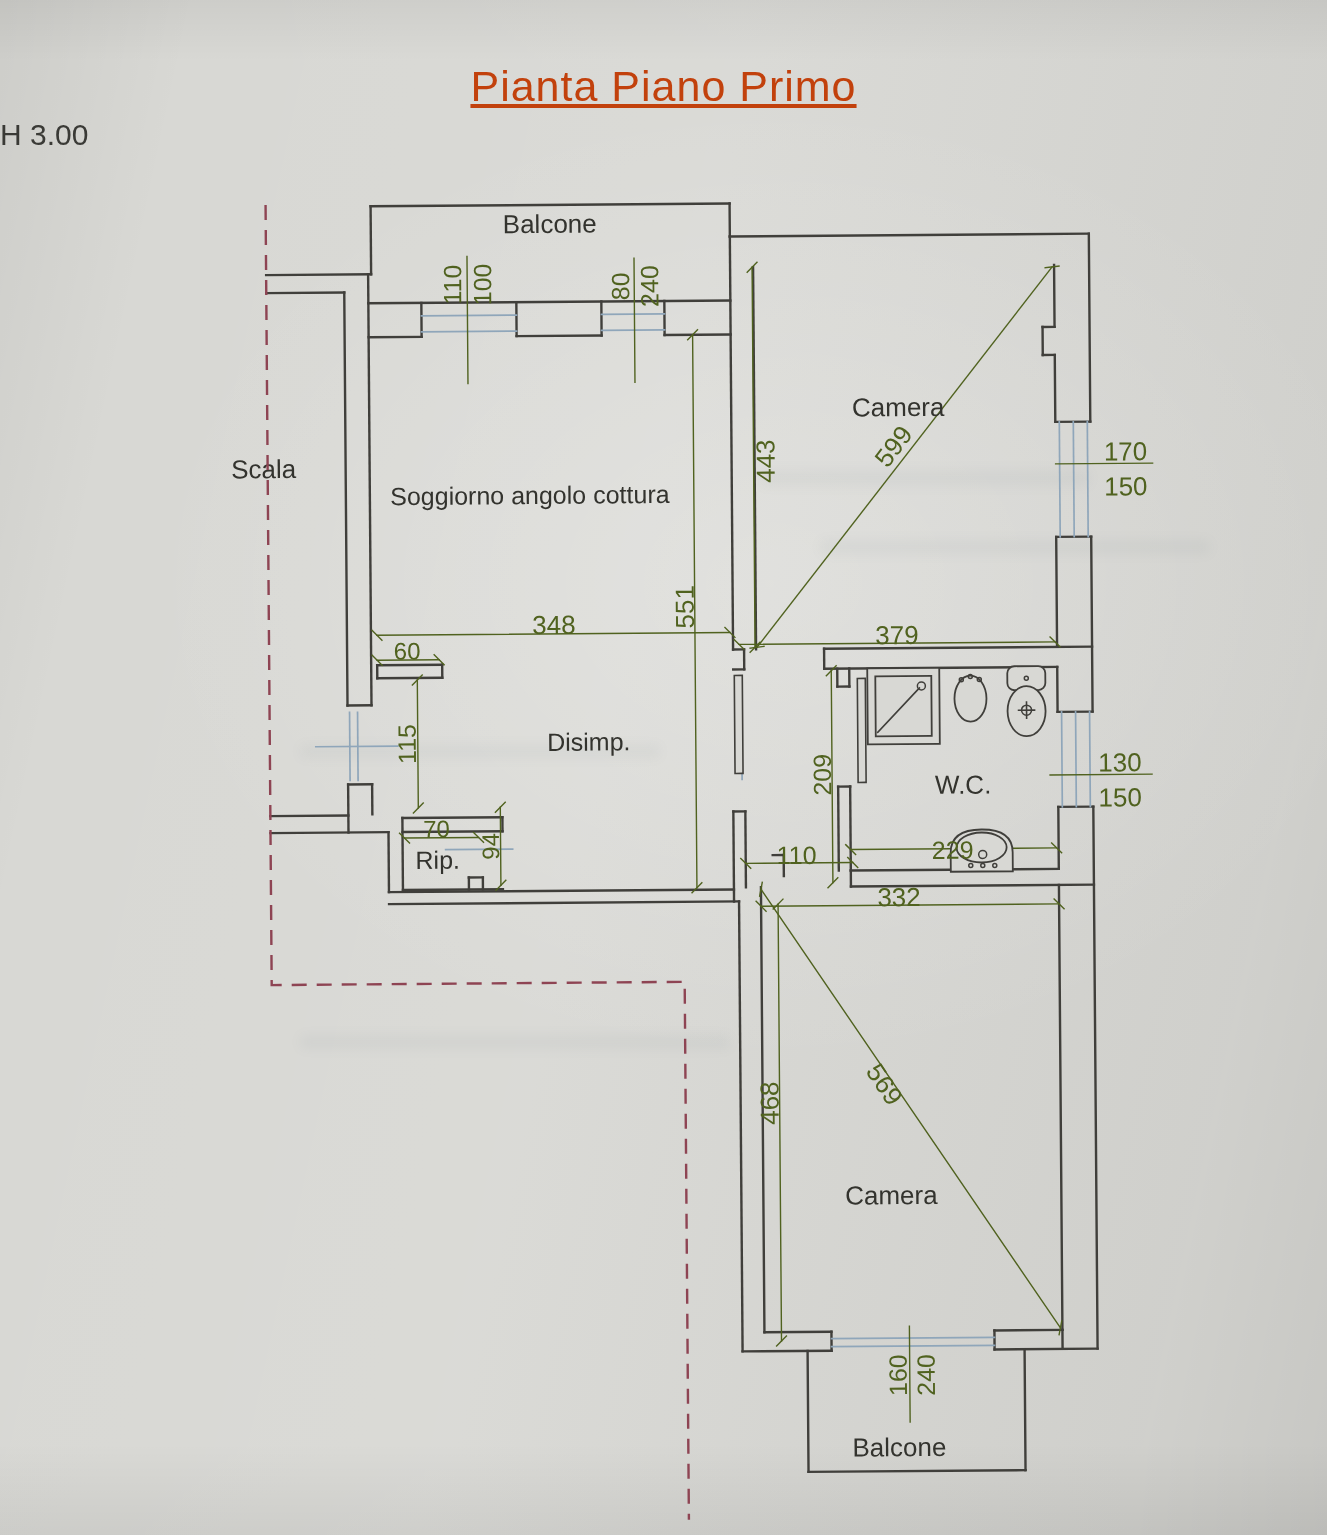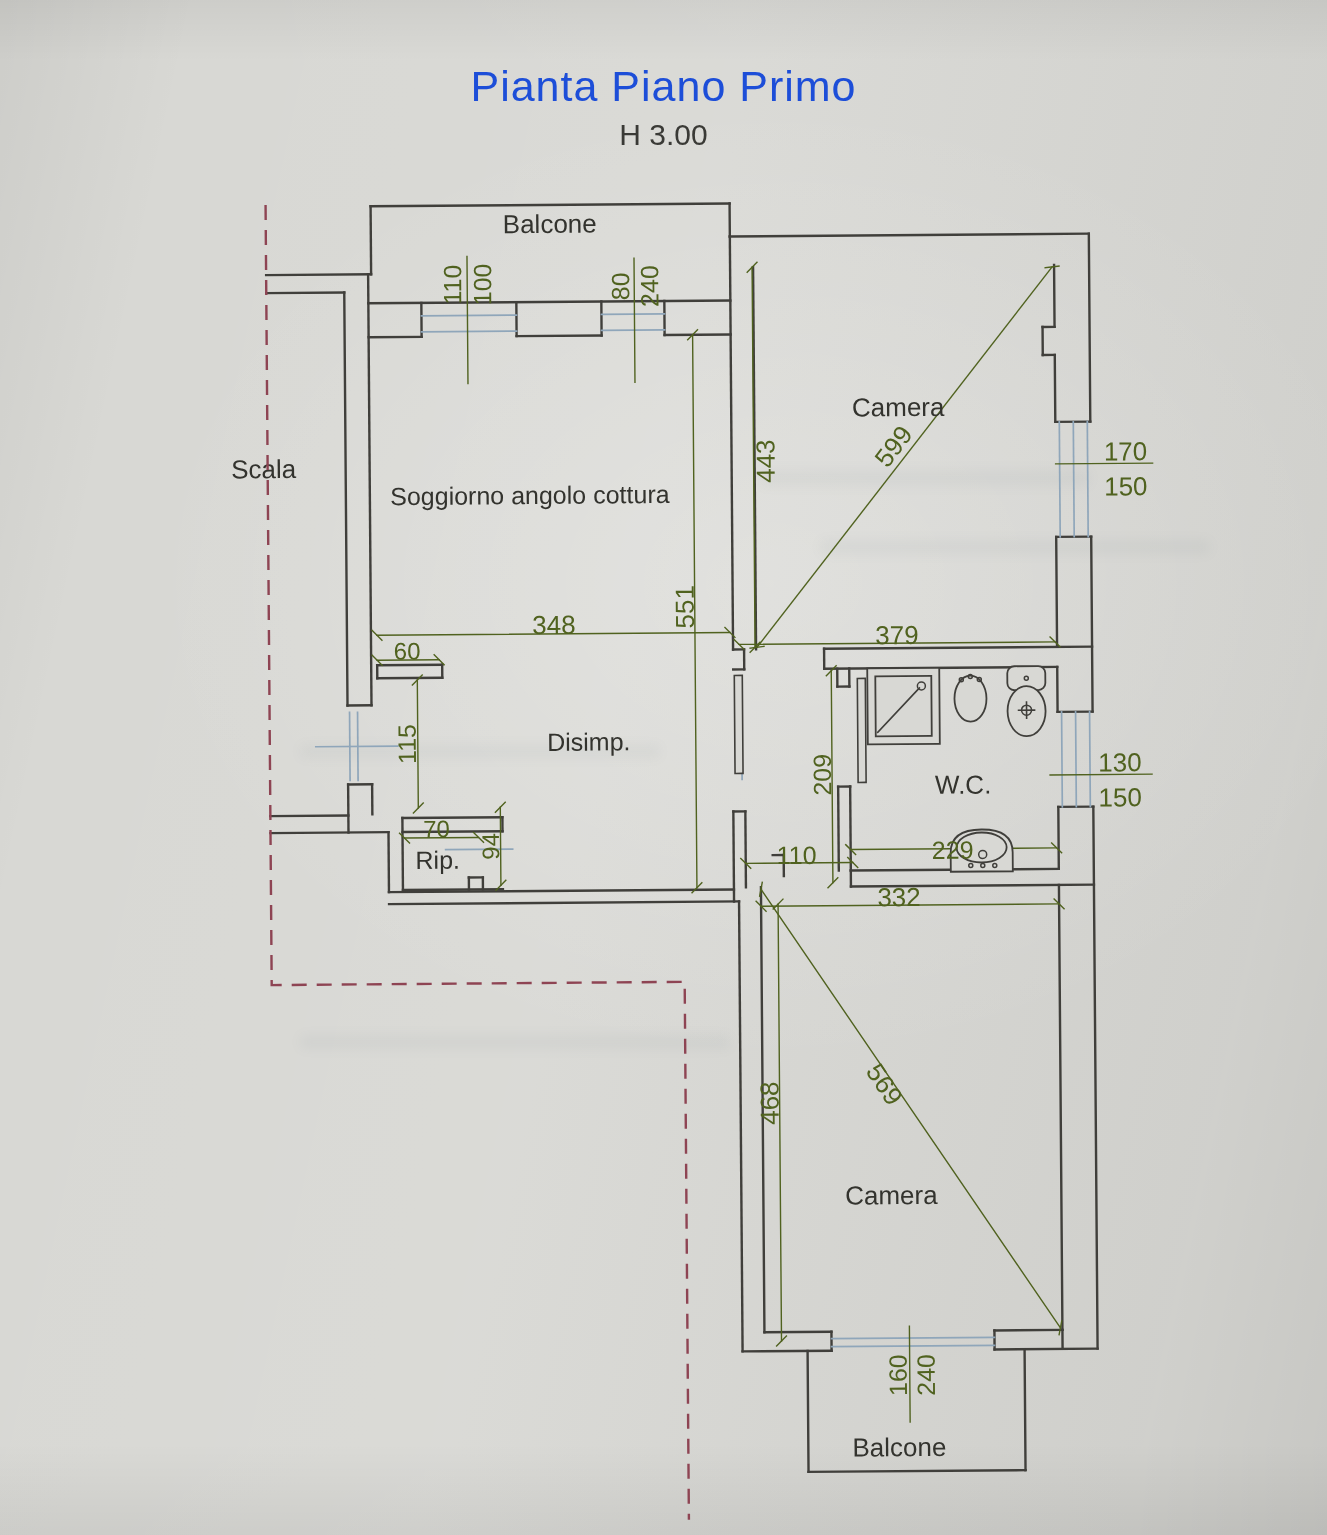--- a/index.html
+++ b/index.html
@@ -13,25 +13,25 @@
     position:absolute;inset:0;
     background:
       radial-gradient(ellipse 900px 700px at 58% 38%, rgba(255,255,255,.22), rgba(255,255,255,0) 70%),
       linear-gradient(102deg, rgba(0,0,0,.05) 0%, rgba(0,0,0,0) 12%, rgba(255,255,255,.06) 45%, rgba(0,0,0,.04) 88%, rgba(0,0,0,.08) 100%),
       linear-gradient(0deg, rgba(0,0,0,.06) 0%, rgba(0,0,0,0) 6%, rgba(0,0,0,0) 96%, rgba(0,0,0,.05) 100%),
       #d8d8d4;
   }
   .smudge{position:absolute;filter:blur(6px);opacity:.06;background:#5a6a74;border-radius:4px;}
   #title{
     position:absolute;left:0;top:62px;width:100%;
-    text-align:center;font-size:43px;color:#1d4ed8;letter-spacing:1px;
+    text-align:center;font-size:43px;color:#c2410c;letter-spacing:1px;text-decoration:underline;
   }
   #subtitle{
     position:absolute;left:0;top:118px;width:100%;
-    text-align:center;font-size:30px;color:#3a3a36;
+    font-size:30px;color:#3a3a36;
   }
   #plan{
     position:absolute;left:0;top:0;width:1327px;height:1535px;
     transform:rotate(-0.45deg);
   }
   svg text{font-family:"Liberation Sans", sans-serif;}
 </style>
 </head>
 <body>
 

